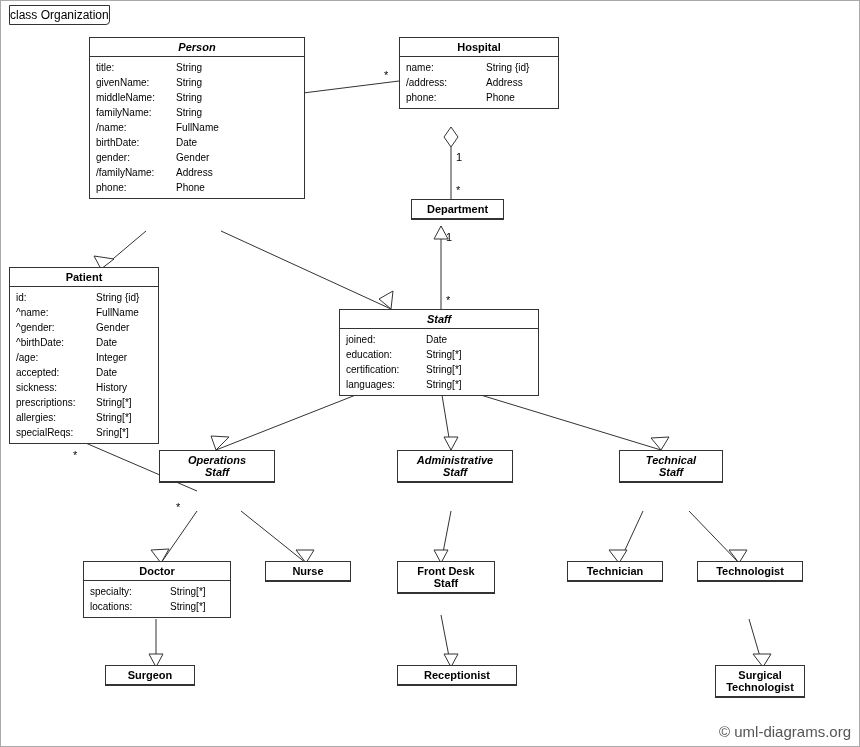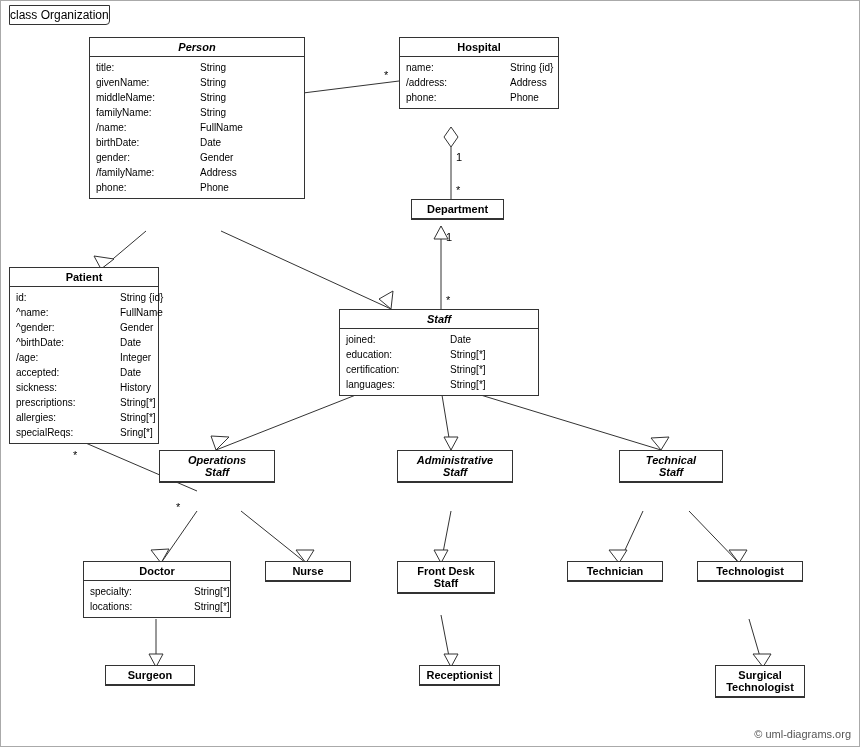--- a/index.html
+++ b/index.html
@@ -48,41 +48,41 @@
     }
     .uml-class .class-body {
       padding: 3px 6px;
       text-align: left;
       font-size: 10px;
       line-height: 1.5;
       white-space: nowrap;
     }
     .uml-class .class-body .attr-row {
       display: flex;
-      gap: 24px;
+      gap: 0;
     }
     .uml-class .class-body .attr-name {
       min-width: 80px;
     }
     .uml-class .class-body .attr-type {
     }
     
     #svg-layer {
       position: absolute;
       top: 0;
       left: 0;
       width: 860px;
       height: 747px;
       pointer-events: none;
     }
     .copyright {
       position: absolute;
       bottom: 6px;
       right: 8px;
-      font-size: 11px;
+      font-size: 15px;
       color: #555;
       padding-left: 28px;
     }
   </style>
 </head>
 <body>
 
 <div id="diagram-container">
   <div class="diagram-title">class Organization</div>
 
@@ -319,21 +319,21 @@
   </div>
 
   <div class="uml-class" style="left:696px; top:560px; width:106px;">
     <div class="class-header">Technologist</div>
   </div>
 
   <div class="uml-class" style="left:104px; top:664px; width:90px;">
     <div class="class-header">Surgeon</div>
   </div>
 
-  <div class="uml-class" style="left:396px; top:664px; width:81px;margin-left:22px;">
+  <div class="uml-class" style="left:396px; top:664px; width:120px;">
     <div class="class-header">Receptionist</div>
   </div>
 
   <div class="uml-class" style="left:714px; top:664px; width:90px;">
     <div class="class-header">Surgical<br>Technologist</div>
   </div>
 
   <div class="copyright">© uml-diagrams.org</div>
 </div>
 

